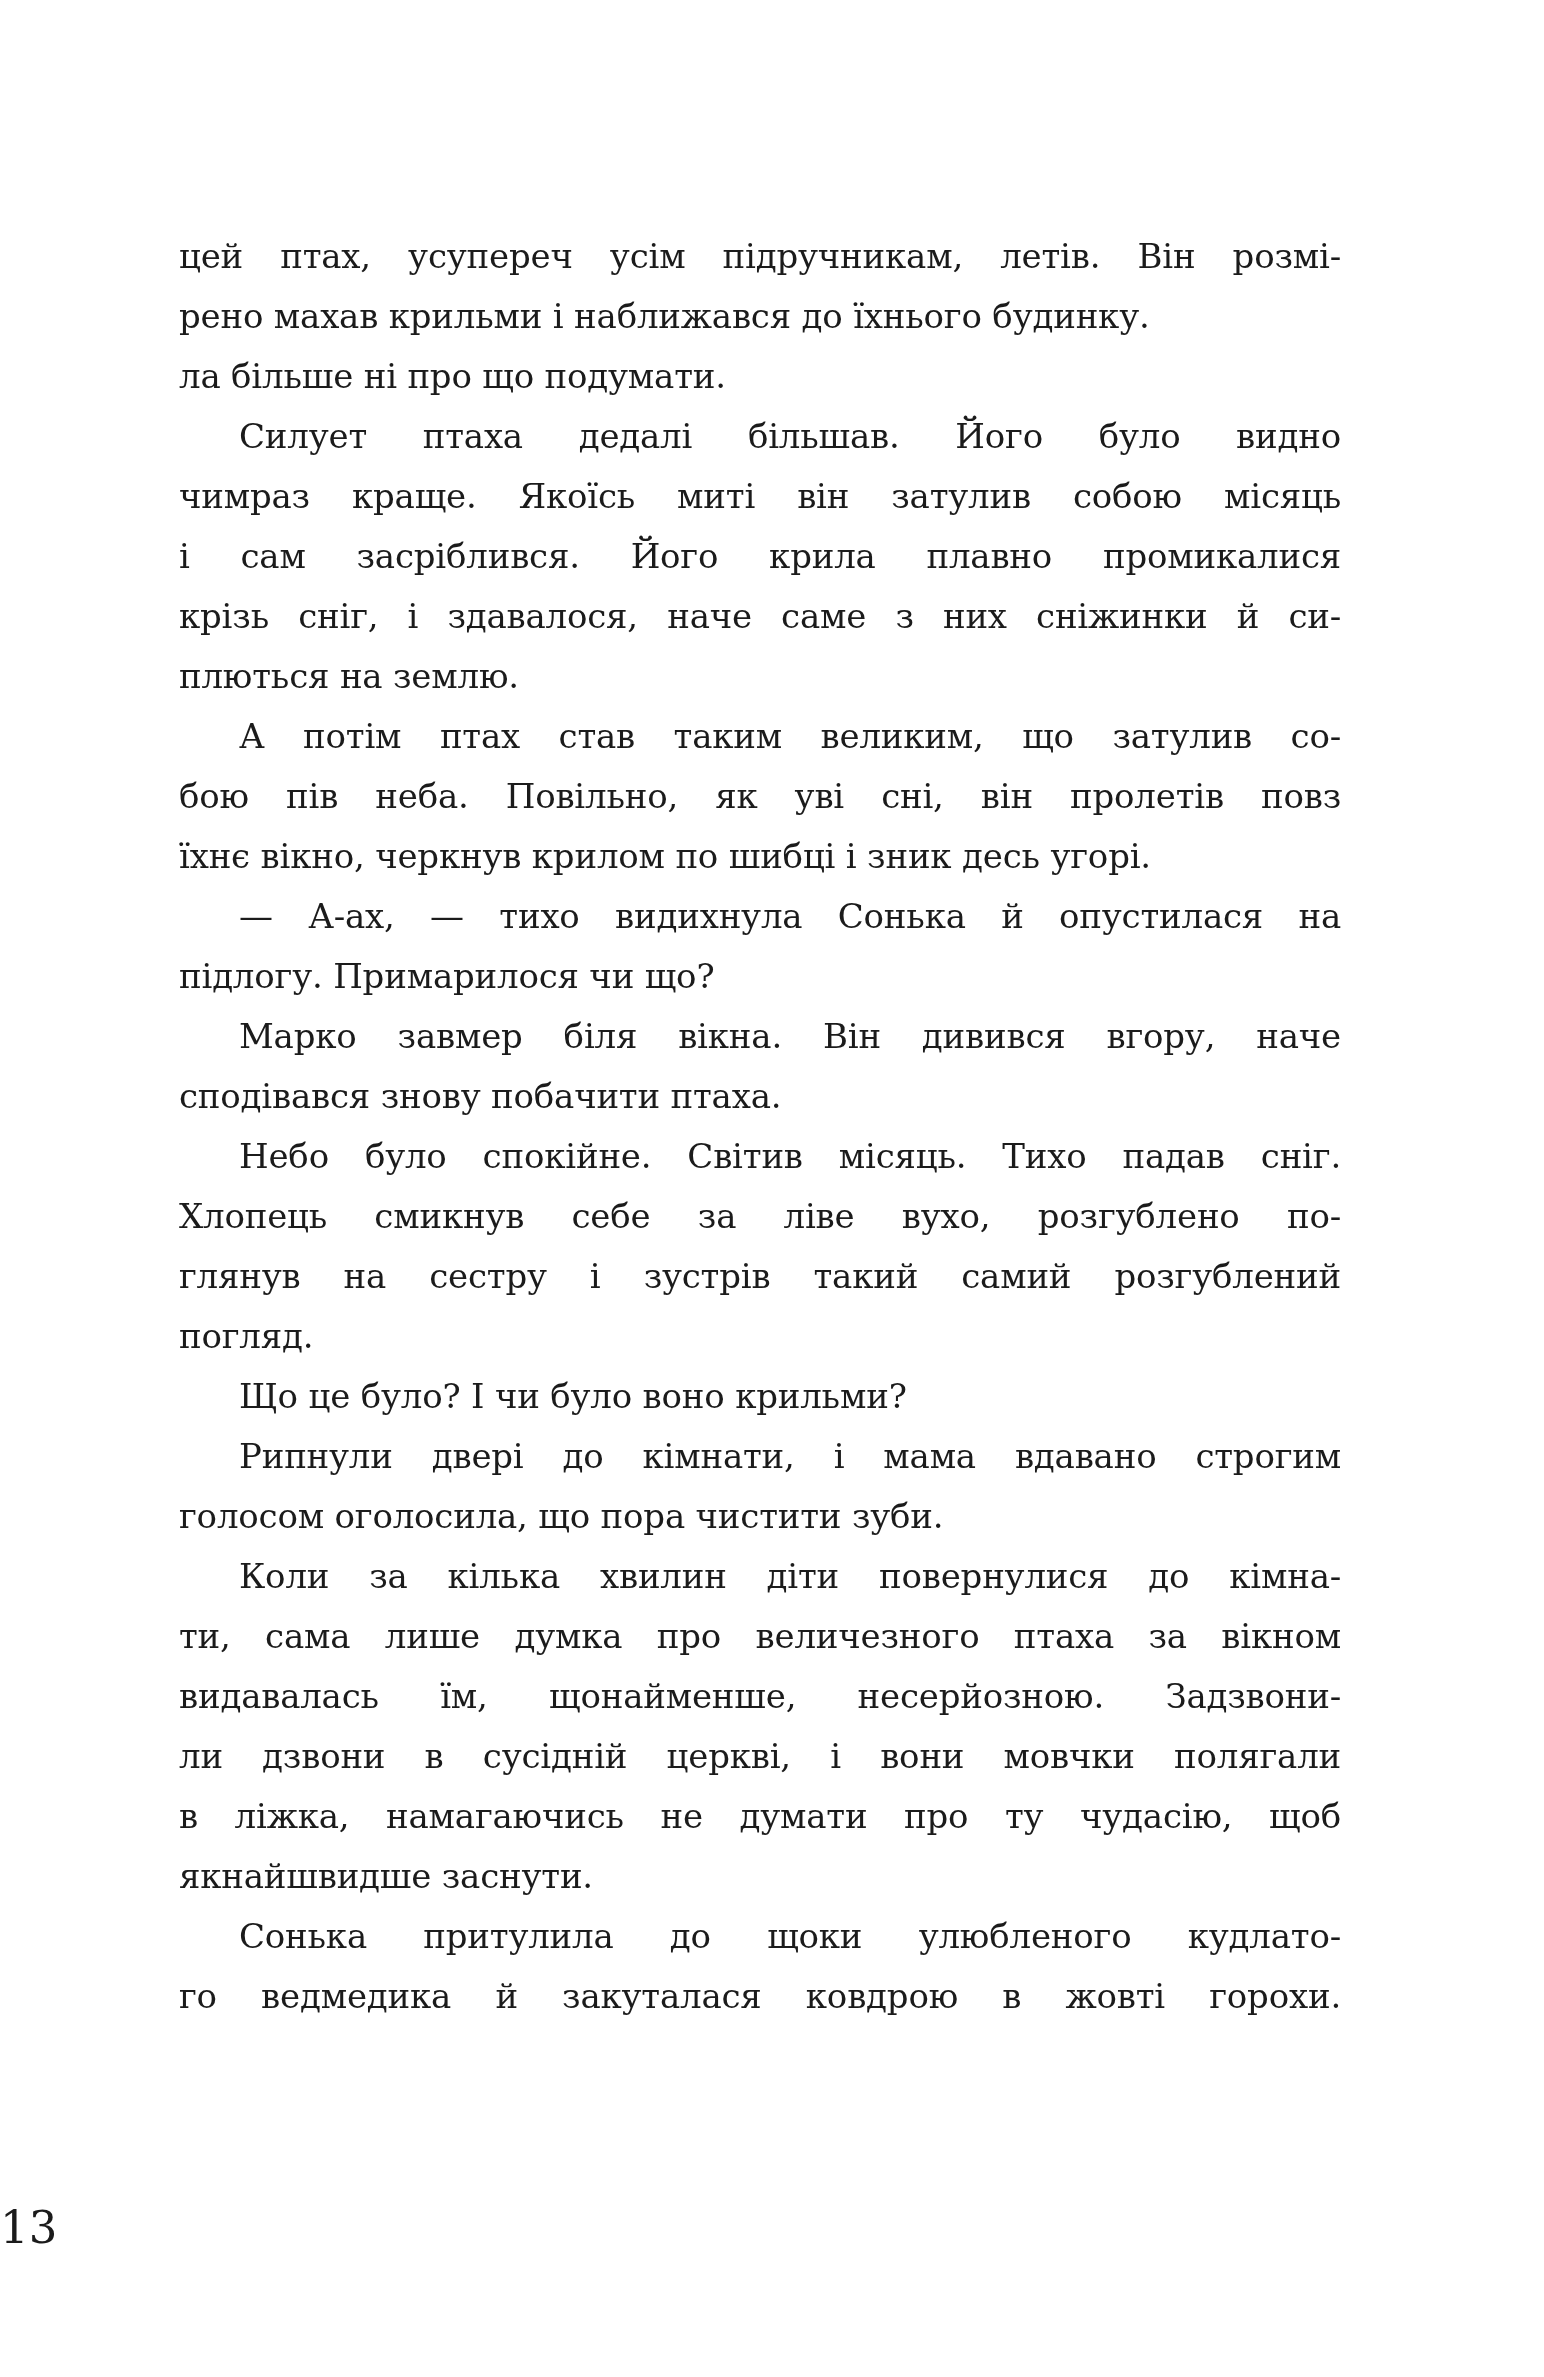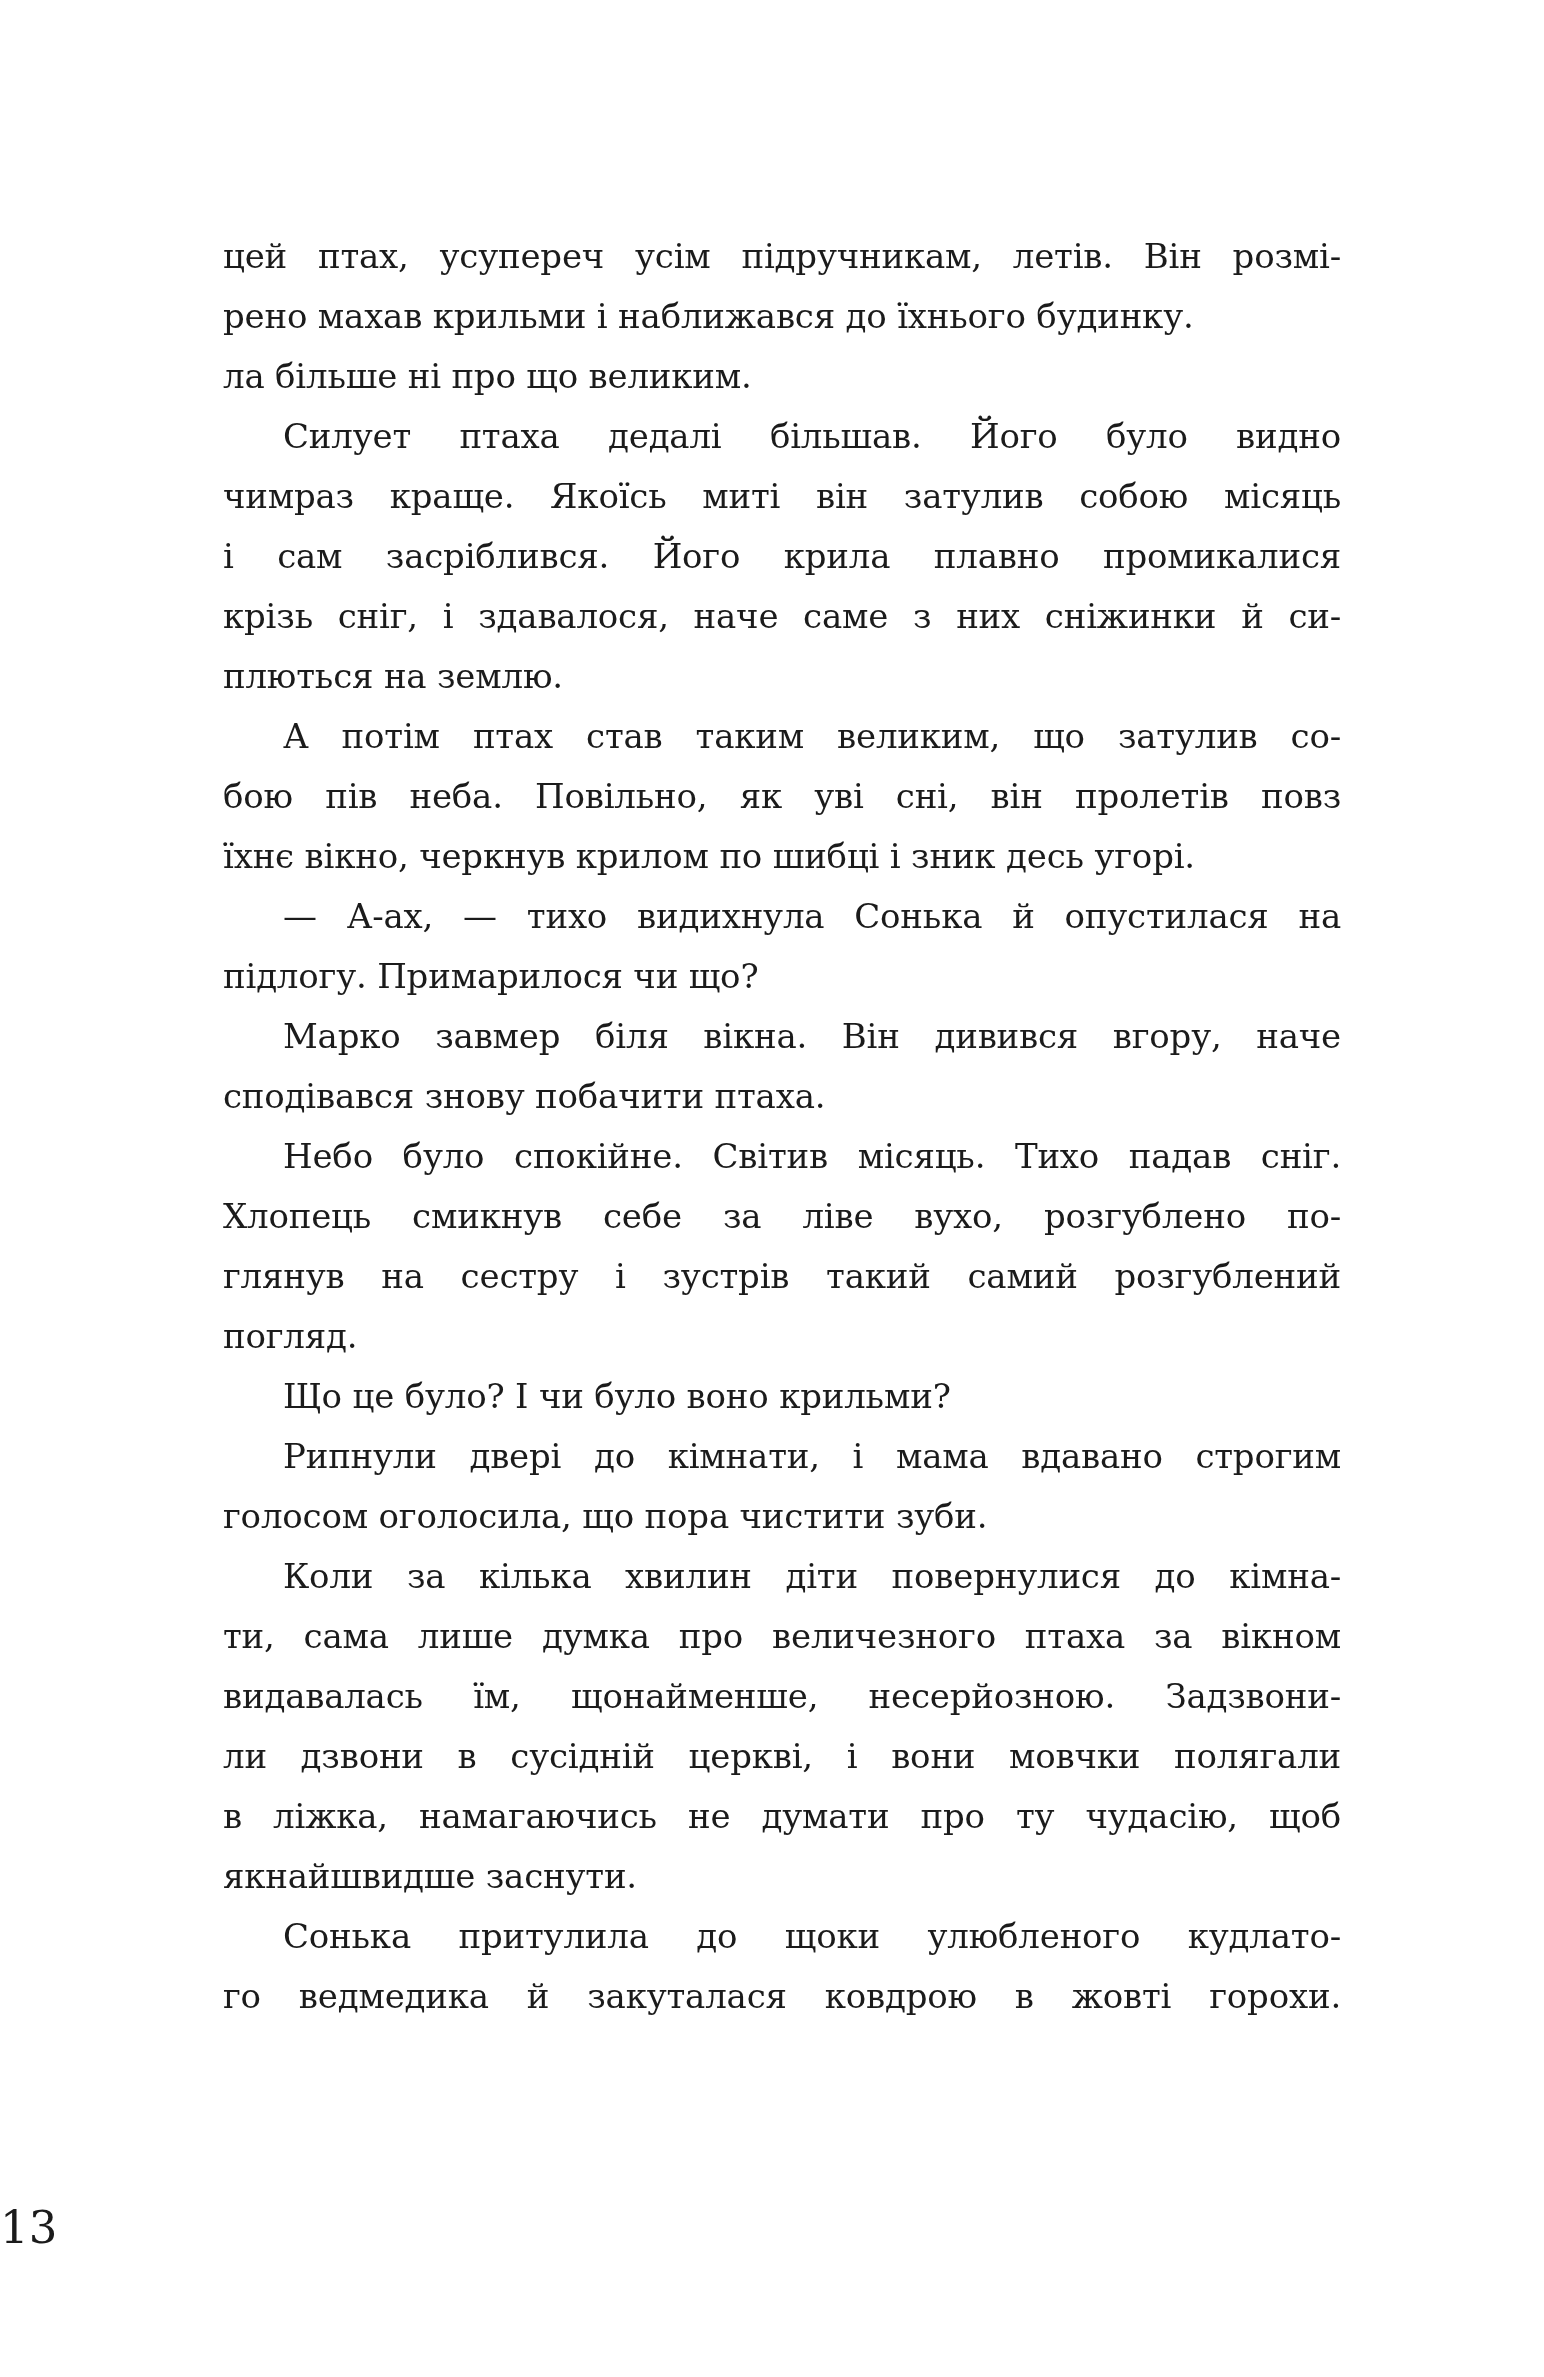--- a/index.html
+++ b/index.html
@@ -31,21 +31,20 @@
     color: #1b1b1b;
     letter-spacing: -0.2px;
   }
   .line {
     display: block;
     height: 60px;
     white-space: nowrap;
     text-align: justify;
     text-align-last: justify;
     overflow: visible;
-    margin-left: 44px;
   }
   .line.last {
     text-align: center;
     text-align-last: left;
   }
   .line.indent {
     padding-left: 60px;
   }
   .page-number {
     position: absolute;
@@ -59,21 +58,21 @@
     color: #1b1b1b;
   }
 </style>
 </head>
 <body>
 
 <div class="page">
   <div class="text-block">
     <span class="line">цей птах, усупереч усім підручникам, летів. Він розмі-</span>
     <span class="line last">рено махав крильми і наближався до їхнього будинку.</span>
-    <span class="line last">ла більше ні про що великим.</span>
+    <span class="line last">ла більше ні про що подумати.</span>
     <span class="line indent">Силует птаха дедалі більшав. Його було видно</span>
     <span class="line">чимраз краще. Якоїсь миті він затулив собою місяць</span>
     <span class="line">і сам засріблився. Його крила плавно промикалися</span>
     <span class="line">крізь сніг, і здавалося, наче саме з них сніжинки й си-</span>
     <span class="line last">плються на землю.</span>
     <span class="line indent">А потім птах став таким великим, що затулив со-</span>
     <span class="line">бою пів неба. Повільно, як уві сні, він пролетів повз</span>
     <span class="line last">їхнє вікно, черкнув крилом по шибці і зник десь угорі.</span>
     <span class="line indent">— А-ах, — тихо видихнула Сонька й опустилася на</span>
     <span class="line last">підлогу. Примарилося чи що?</span>

